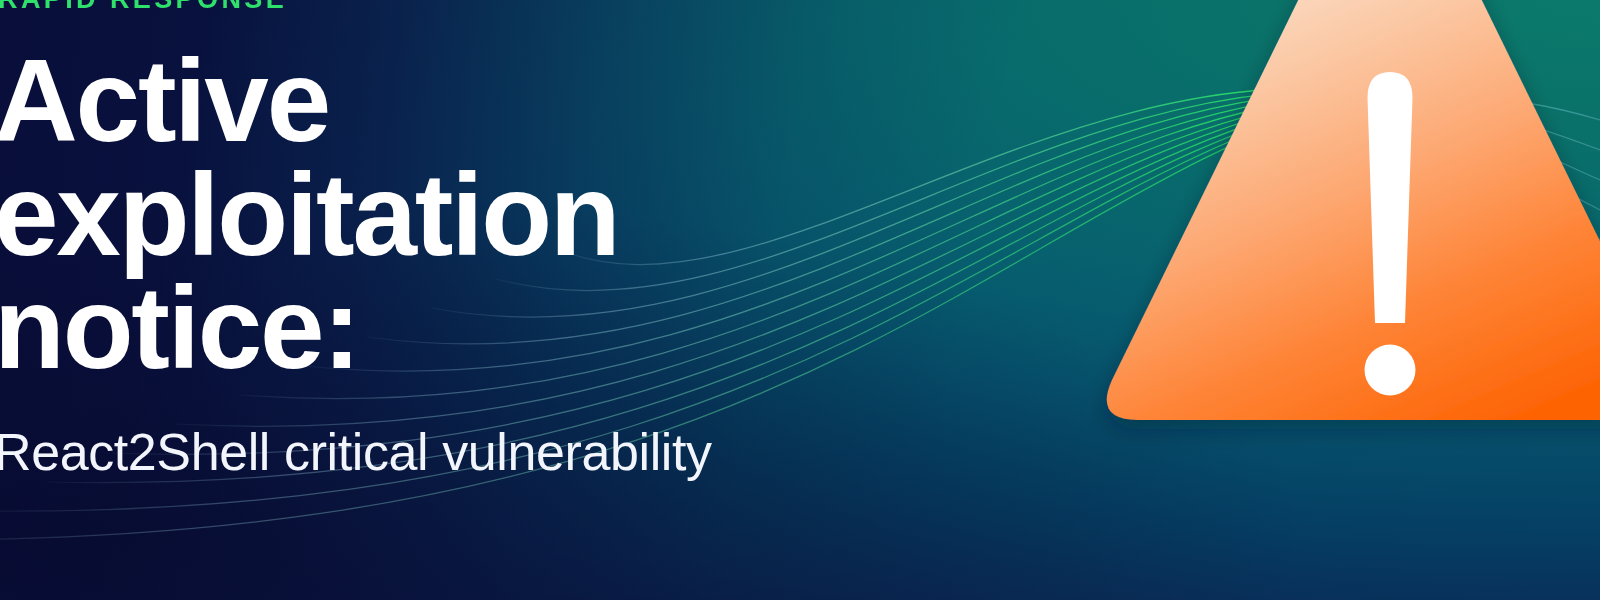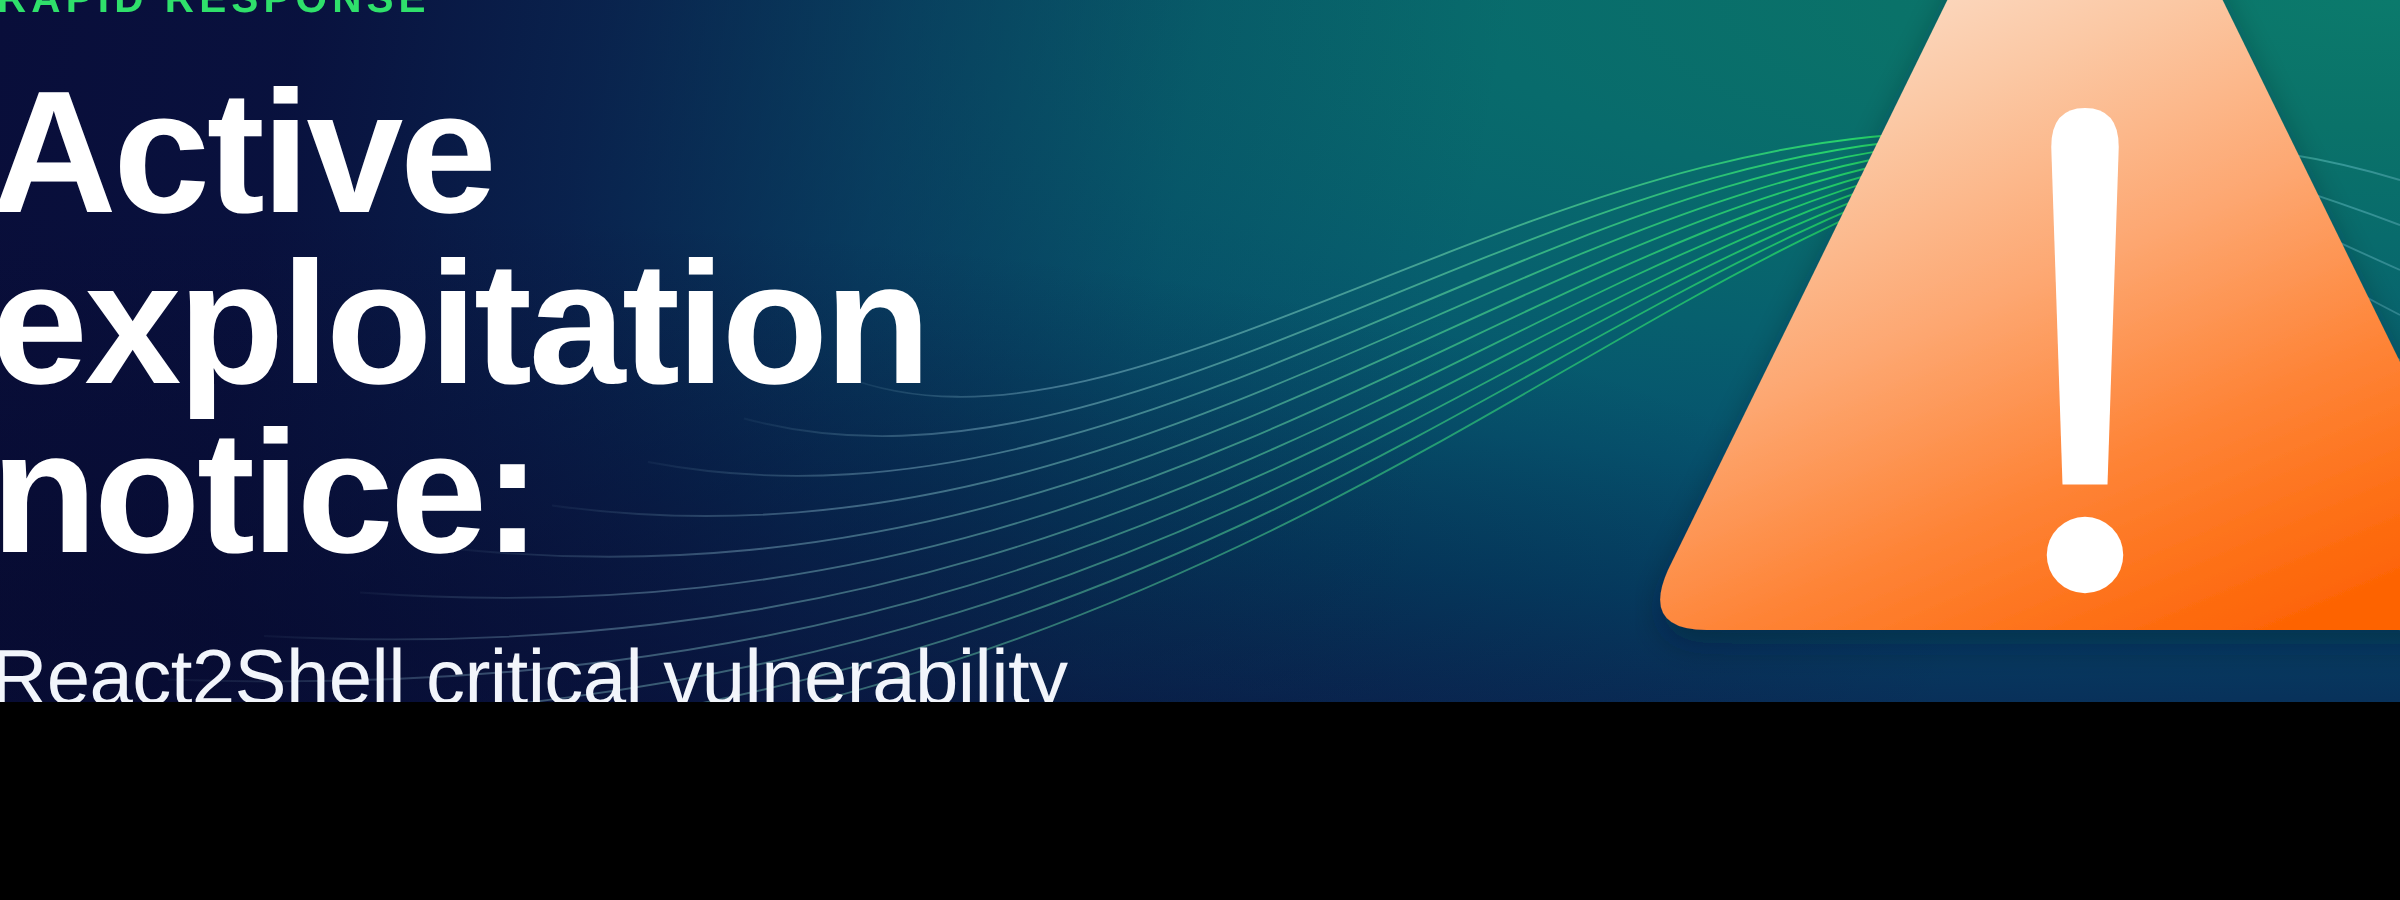--- a/index.html
+++ b/index.html
@@ -3,21 +3,21 @@
 <meta charset="utf-8">
 <style>
   html, body {
     margin: 0;
     padding: 0;
     background: #000;
   }
   #stage {
     position: relative;
     width: 1600px;
-    height: 468px;
+    height: 600px;
     overflow: hidden;
     font-family: "Liberation Sans", sans-serif;
     background: #0a1140;
   }
 
   
   #bg-base {
     position: absolute;
     inset: 0;
     background:

